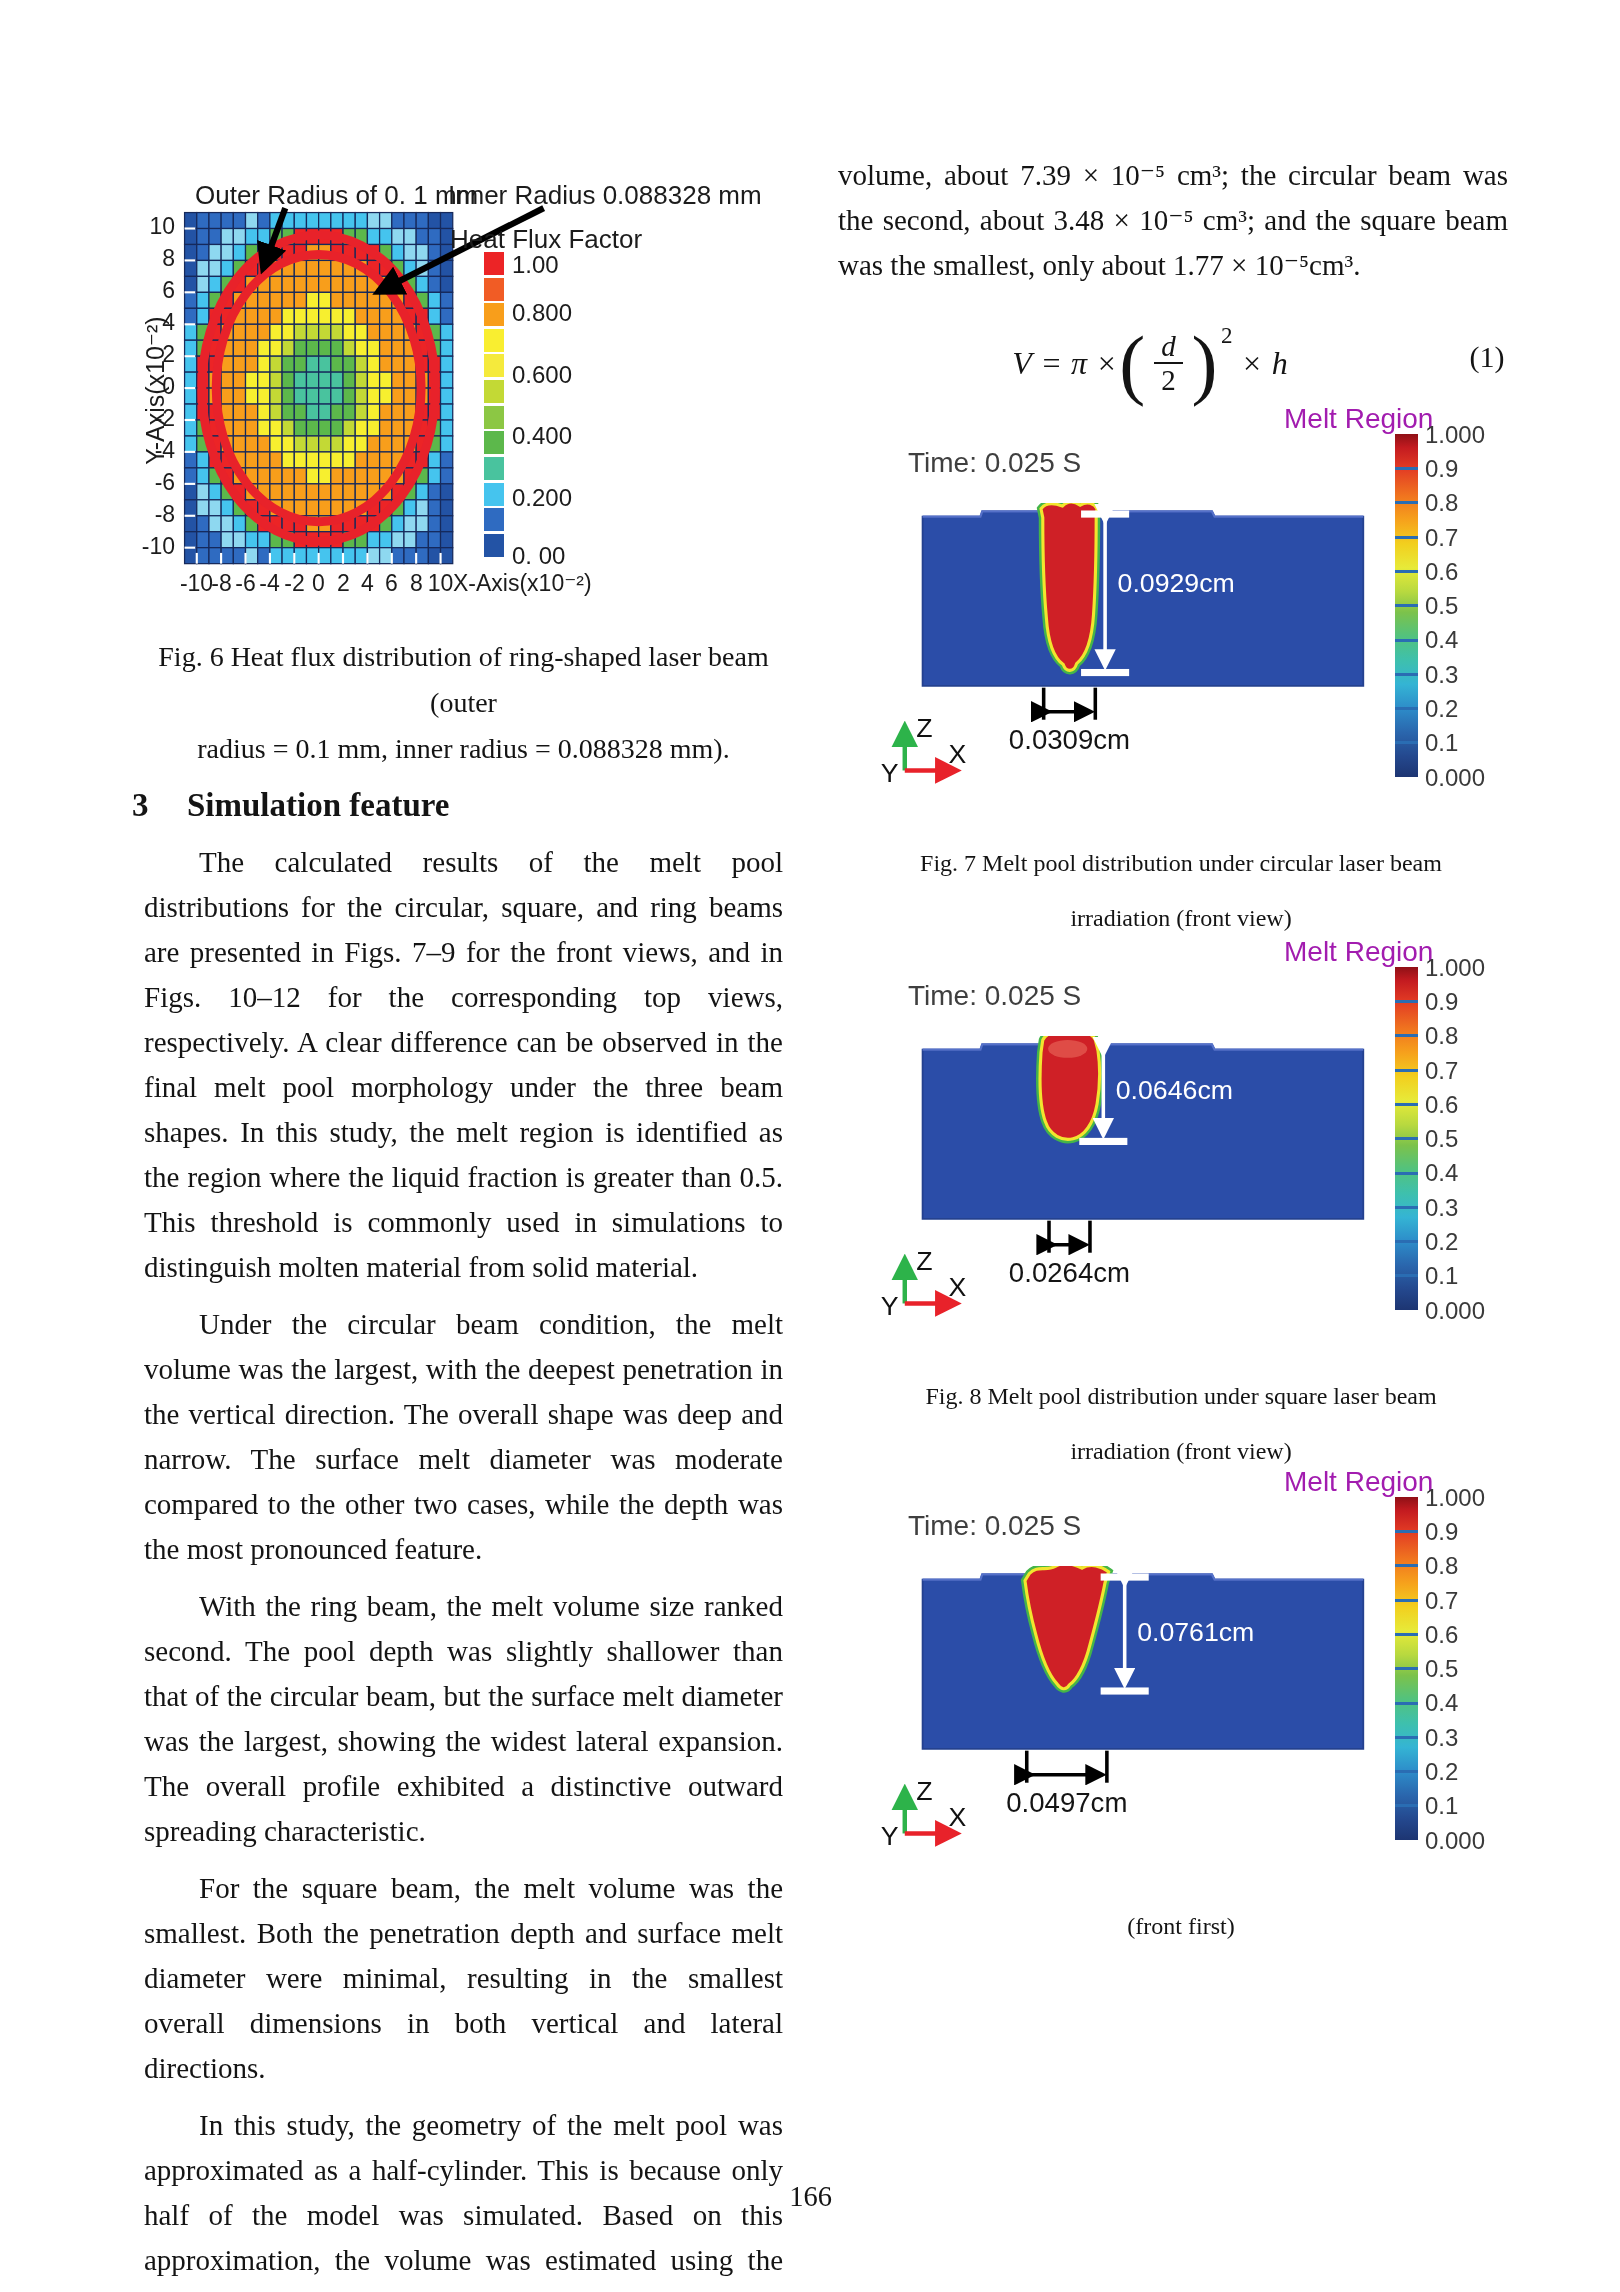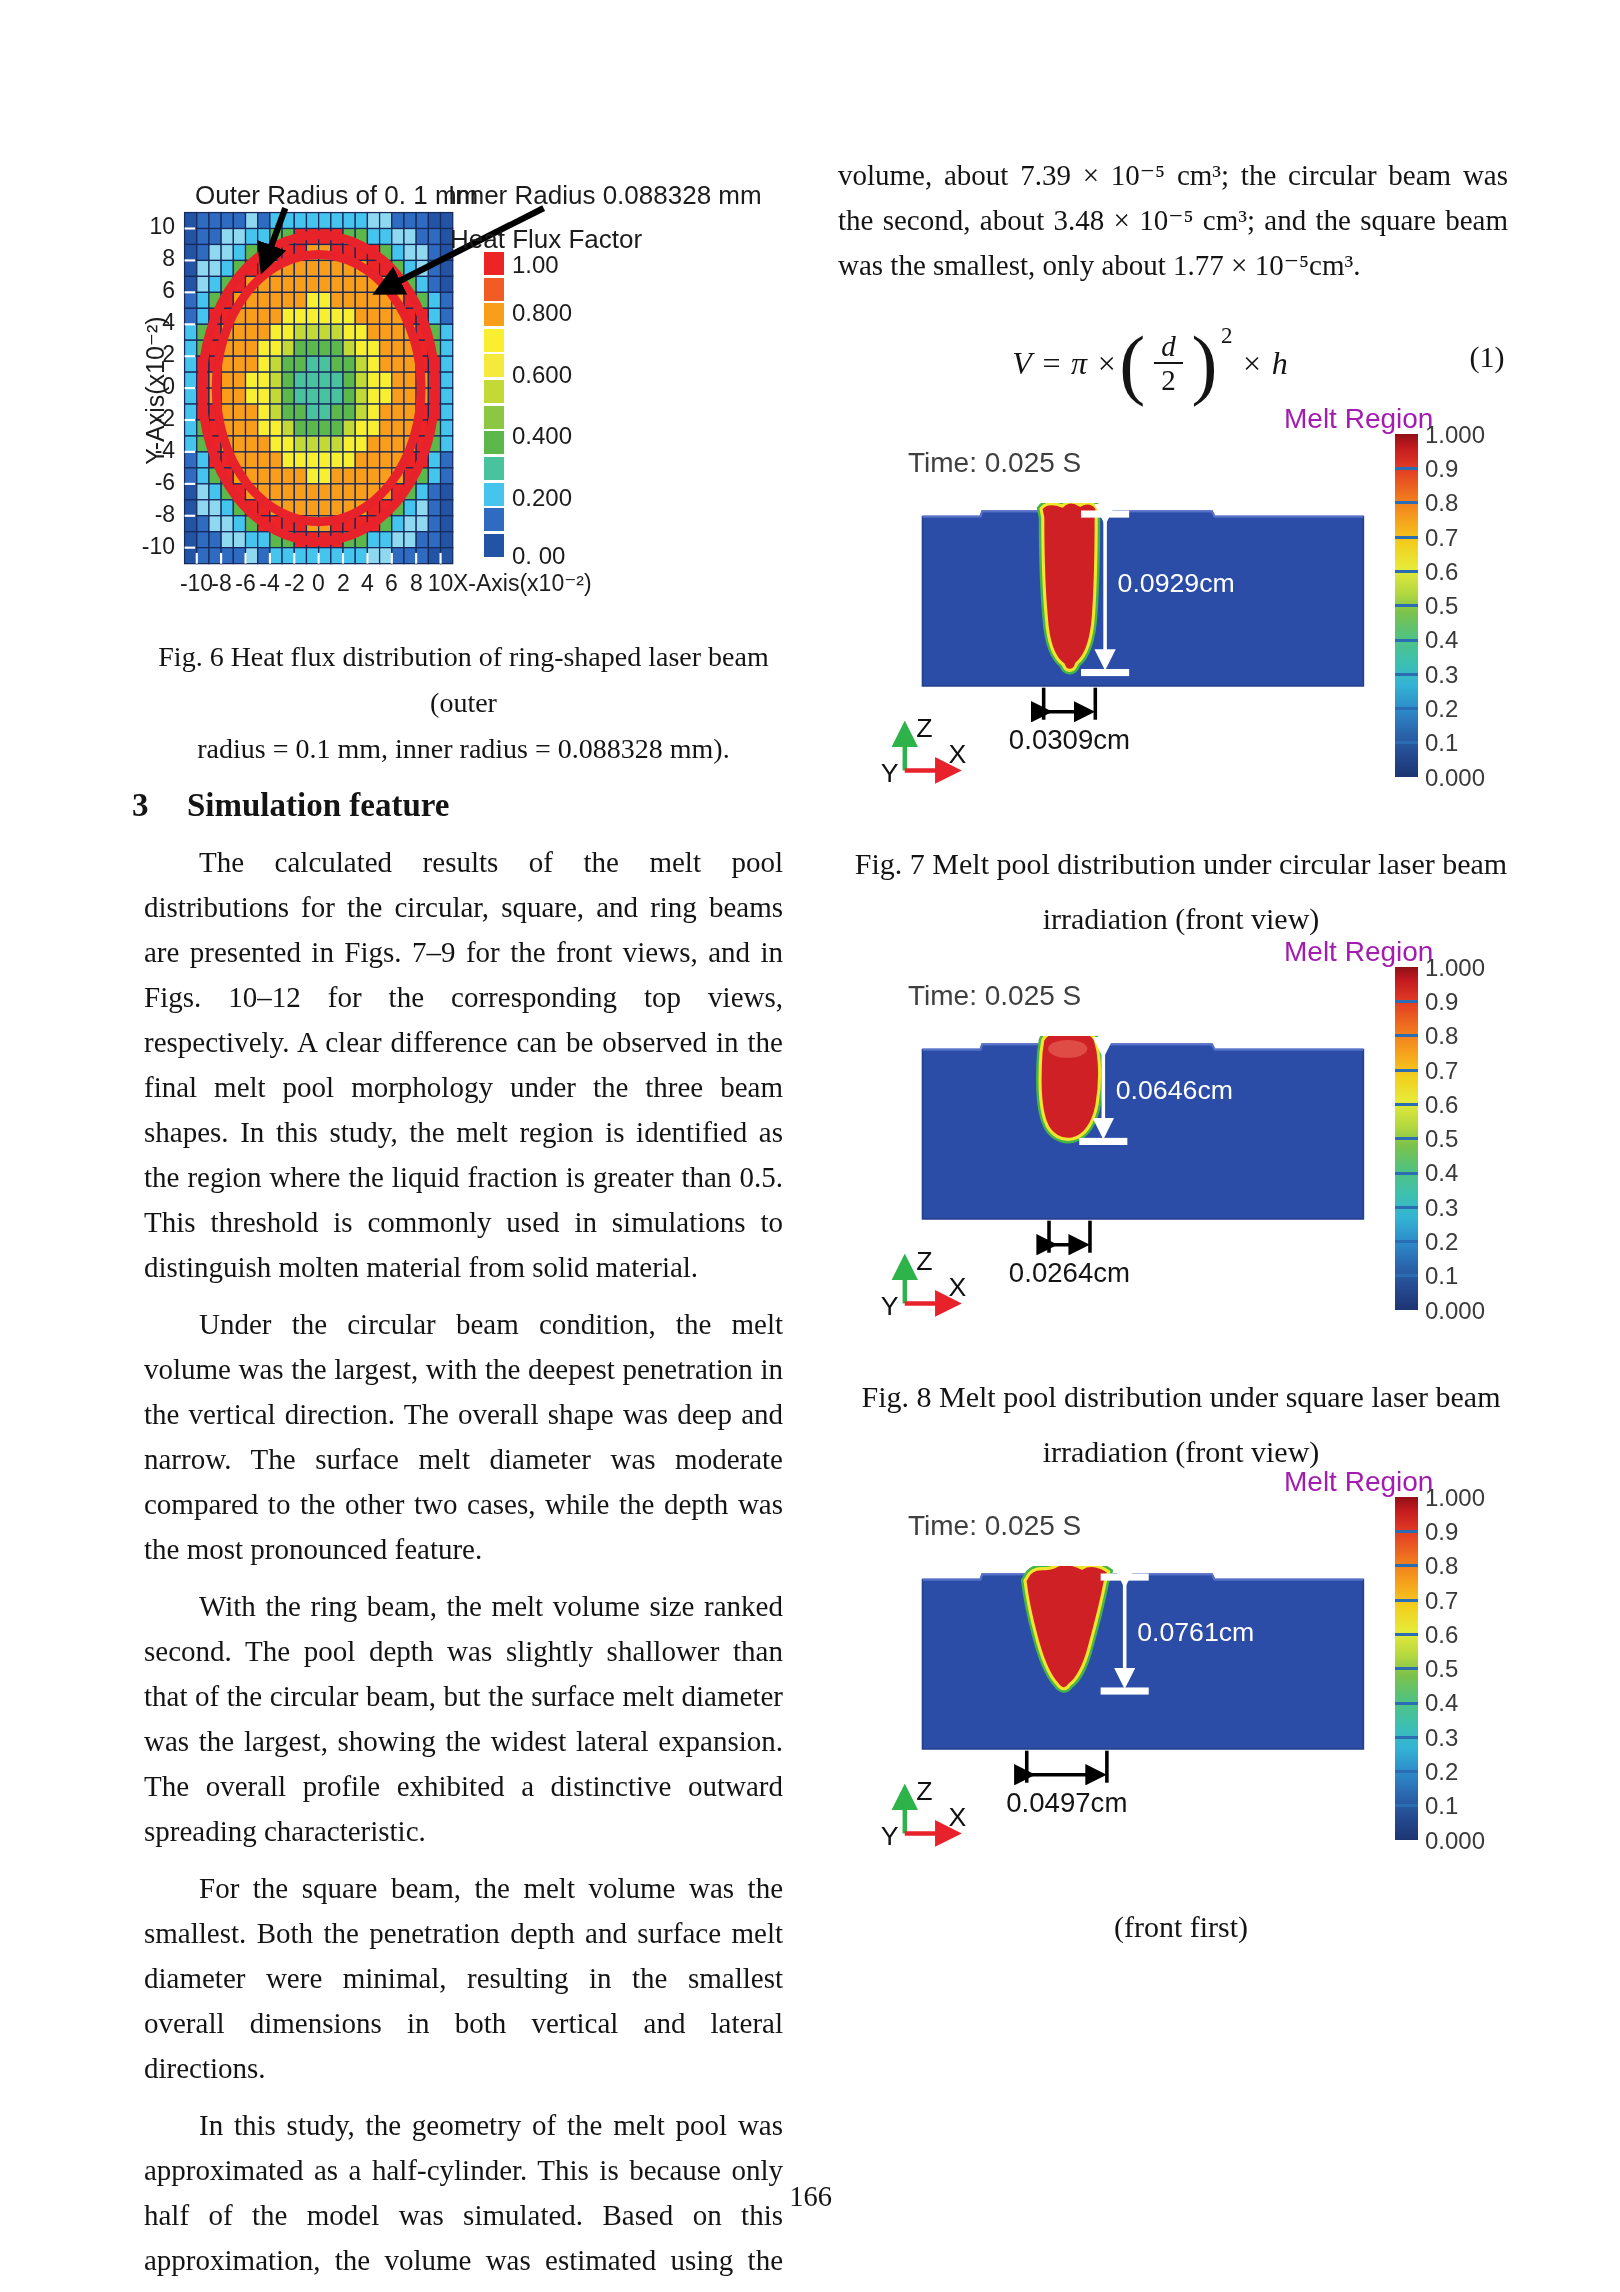--- a/index.html
+++ b/index.html
@@ -1,21 +1,21 @@
 <!DOCTYPE html>
 <html style="font-size:14.3px"><head>
 <meta charset="utf-8">
 <style>
   html,body{margin:0;padding:0;background:#888;}
   .page{position:relative;width:1621px;height:2293px;background:#ffffff;overflow:hidden;
         font-family:"Liberation Serif","DejaVu Serif",serif;color:#141414;}
   
   .col-text p{margin:12px;text-align:justify;text-indent:55px;font-size:29px;line-height:45px;}
   .caption{font-size:28px;line-height:46px;text-align:center;}
-  .fig-caption{font-size:30px;line-height:55px;text-align:center;}
+  .fig-caption{font-size:24px;line-height:55px;text-align:center;}
   .heading{font-weight:bold;font-size:33px;line-height:45px;margin-top:10.7px;}
   .heading .num{display:inline-block;width:55px;}
   
   #fig6{position:absolute;left:125px;top:169px;width:695px;height:499px;}
   .f6-label{position:absolute;font-family:"Liberation Sans","DejaVu Sans",sans-serif;
             font-size:26px;color:#1c1c1c;white-space:nowrap;}
   .f6-tick{position:absolute;font-family:"Liberation Sans","DejaVu Sans",sans-serif;
            font-size:23px;color:#1c1c1c;}
   #f6-ylabel{position:absolute;left:-86px;top:207px;width:232px;text-align:center;
              transform:rotate(-90deg);font-family:"Liberation Sans","DejaVu Sans",sans-serif;

